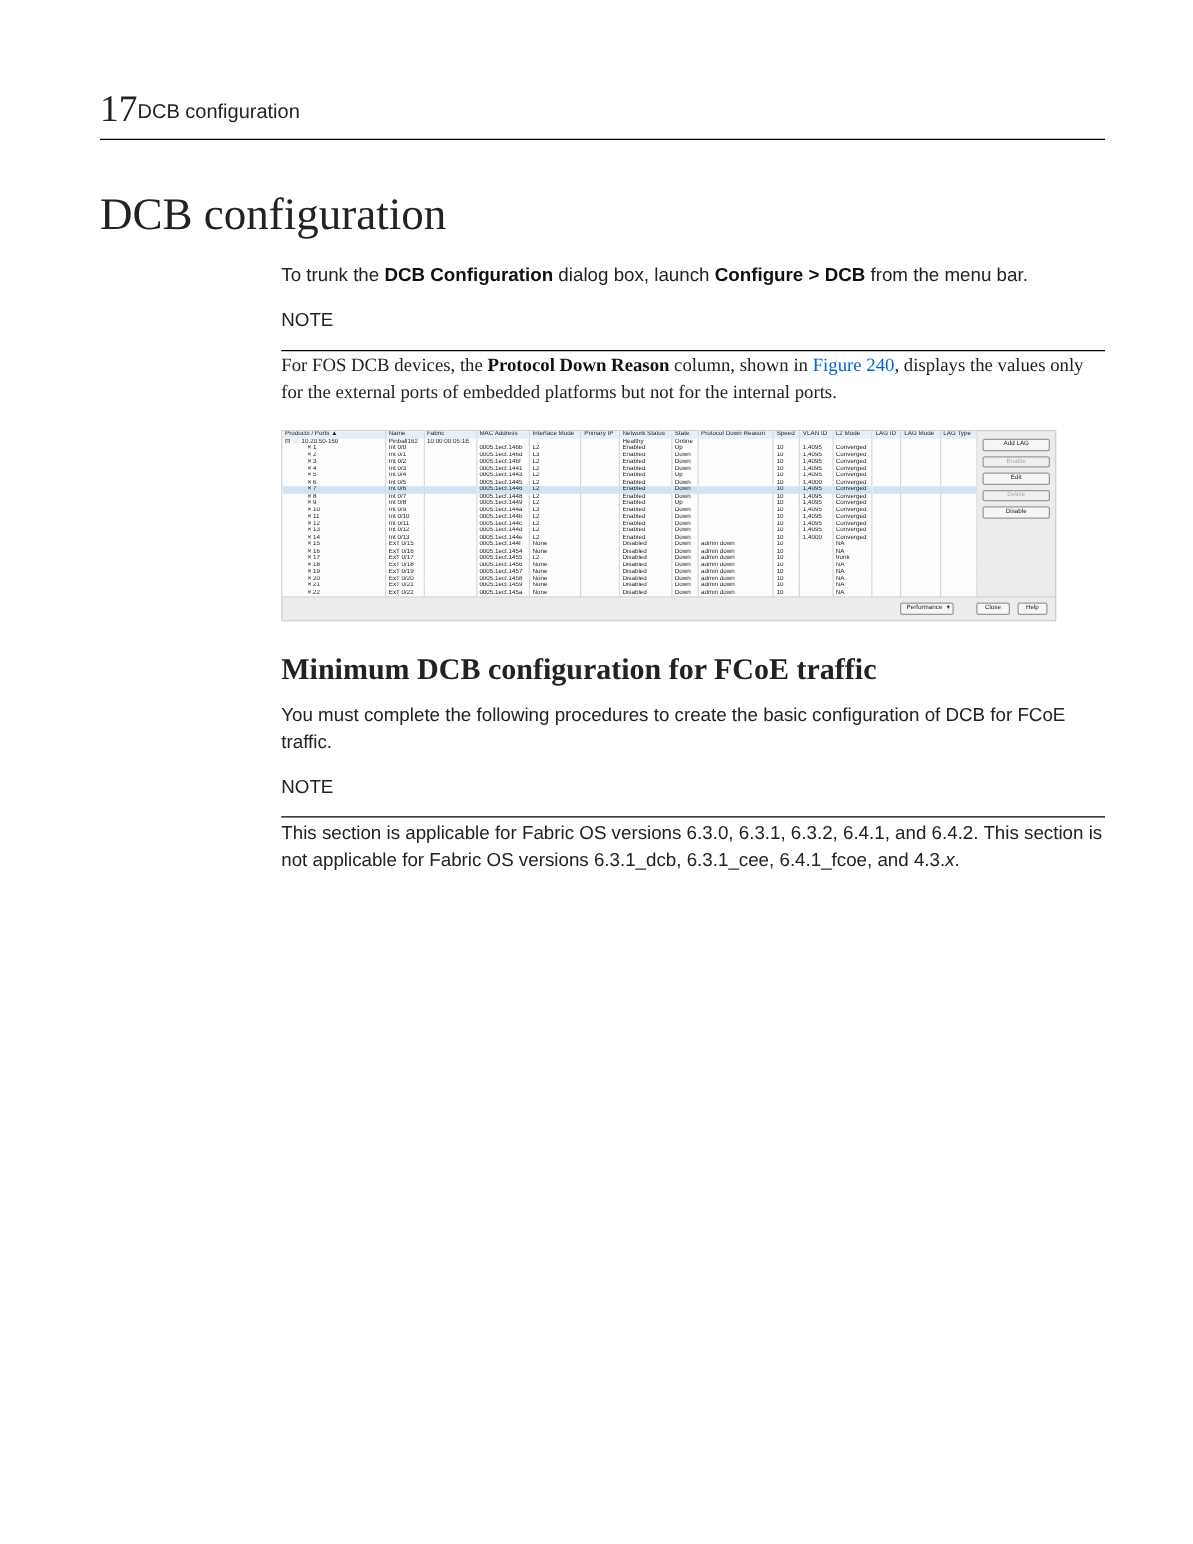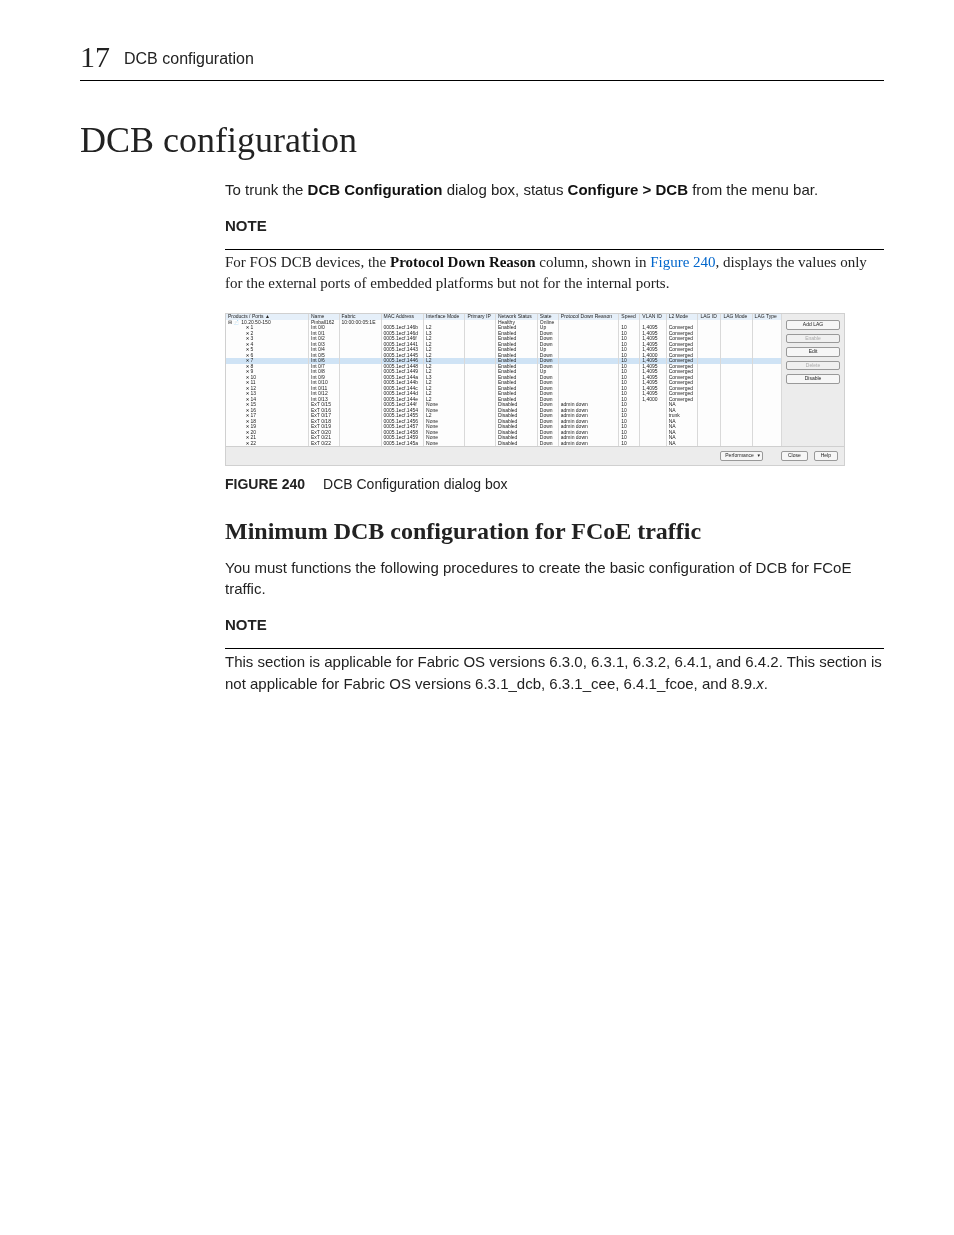--- a/index.html
+++ b/index.html
@@ -11,24 +11,24 @@
     width: 954px;
   }
   .page {
     width: 954px;
     padding: 40px 70px 40px 80px;
     box-sizing: border-box;
   }
   .running-head {
     display: flex;
     align-items: baseline;
-    gap: 14px;
     border-bottom: 1.5px solid #000;
     padding-bottom: 6px;
     margin-bottom: 38px;
+    margin-top: 31px;
   }
   .running-head .chnum {
     font-family: Georgia, "Times New Roman", serif;
     font-size: 30px;
     font-weight: normal;
   }
   .running-head .chtitle {
     font-size: 16px;
     position: relative;
     top: -3px;
@@ -39,21 +39,21 @@
     font-size: 36px;
     margin: 0 0 18px 0;
   }
   .body-block {
     margin-left: 145px;
     font-size: 15px;
     line-height: 1.45;
   }
   .body-block p { margin: 0 0 14px 0; }
   .note-label {
-    font-weight: bold;
+    font-weight: normal;
     border-bottom: 1px solid #000;
     display: block;
     margin: 12px 0 2px 0;
     padding-bottom: 12px;
   }
   .xref { color: #0066cc; }
   b { font-weight: bold; color: #111; }
 
   
   .figure-wrap {
@@ -147,21 +147,21 @@
 
 <div class="running-head">
   <span class="chnum">17</span>
   <span class="chtitle">DCB configuration</span>
 </div>
 
 <h1 class="page-title">DCB configuration</h1>
 
 <div class="body-block">
   <p>
-    <span>To trunk the </span><b>DCB Configuration</b><span> dialog box, status </span><b>Configure &gt; DCB</b><span> from the menu bar.</span>
+    <span>To trunk the </span><b>DCB Configuration</b><span> dialog box, launch </span><b>Configure &gt; DCB</b><span> from the menu bar.</span>
   </p>
 
   <span class="note-label">NOTE</span>
   <p style="margin-top:2px;font-family:Liberation Serif, serif;">
     <span>For FOS DCB devices, the </span><b>Protocol Down Reason</b><span> column, shown in </span><span class="xref">Figure 240</span><span>, displays the values only for the external ports of embedded platforms but not for the internal ports.</span>
   </p>
 </div>
 
 <div class="figure-wrap">
   <div class="fig-layout">
@@ -589,29 +589,25 @@
           <span class="fig-btn">Disable</span>
         </div>
   </div>
   <div class="fig-footer">
     <span class="perf">Performance</span>
     <span class="dlg-btn">Close</span>
     <span class="dlg-btn">Help</span>
   </div>
 </div>
 
-<div class="fig-caption">
-  <span class="lead">FIGURE 240</span>
-  <span>DCB Configuration dialog box</span>
-</div>
 
 <h2 class="subhead">Minimum DCB configuration for FCoE traffic</h2>
 
 <div class="body-block">
-  <p>You must functions the following procedures to create the basic configuration of DCB for FCoE traffic.</p>
+  <p>You must complete the following procedures to create the basic configuration of DCB for FCoE traffic.</p>
 
   <span class="note-label">NOTE</span>
   <p style="margin-top:2px;">
-    <span>This section is applicable for Fabric OS versions 6.3.0, 6.3.1, 6.3.2, 6.4.1, and 6.4.2. This section is not applicable for Fabric OS versions 6.3.1_dcb, 6.3.1_cee, 6.4.1_fcoe, and 8.9.</span><i>x</i><span>.</span>
+    <span>This section is applicable for Fabric OS versions 6.3.0, 6.3.1, 6.3.2, 6.4.1, and 6.4.2. This section is not applicable for Fabric OS versions 6.3.1_dcb, 6.3.1_cee, 6.4.1_fcoe, and 4.3.</span><i>x</i><span>.</span>
   </p>
 </div>
 
 </div>
 
 </body></html>

